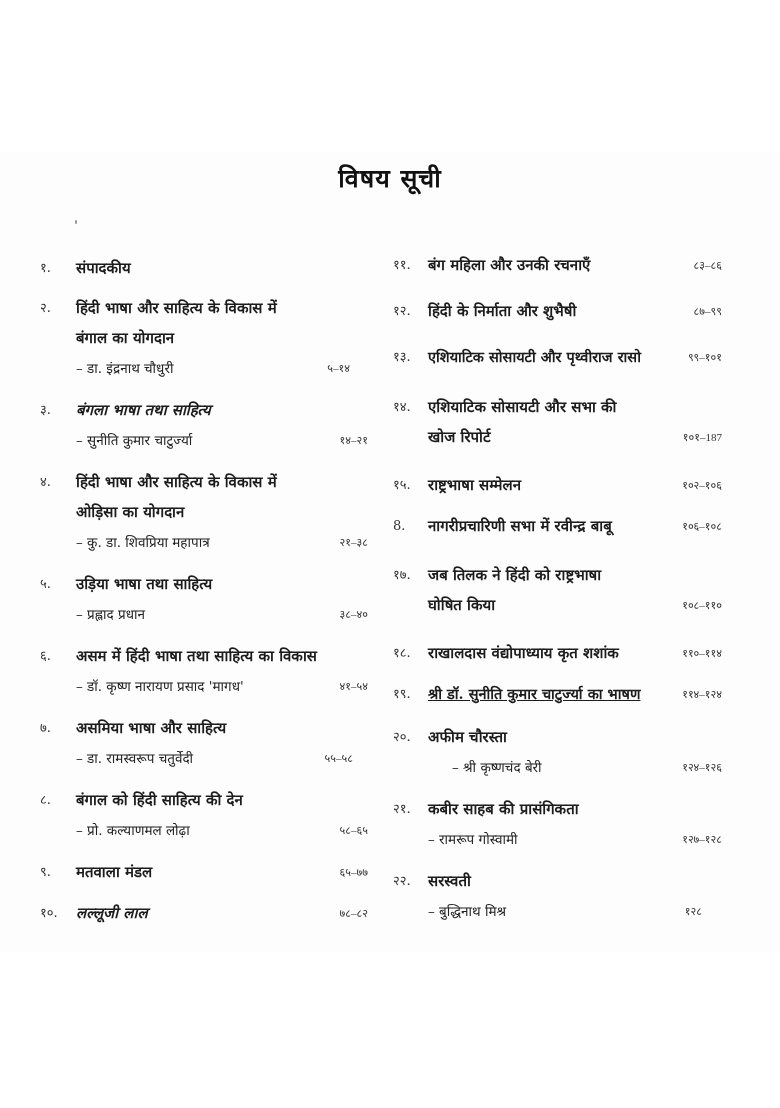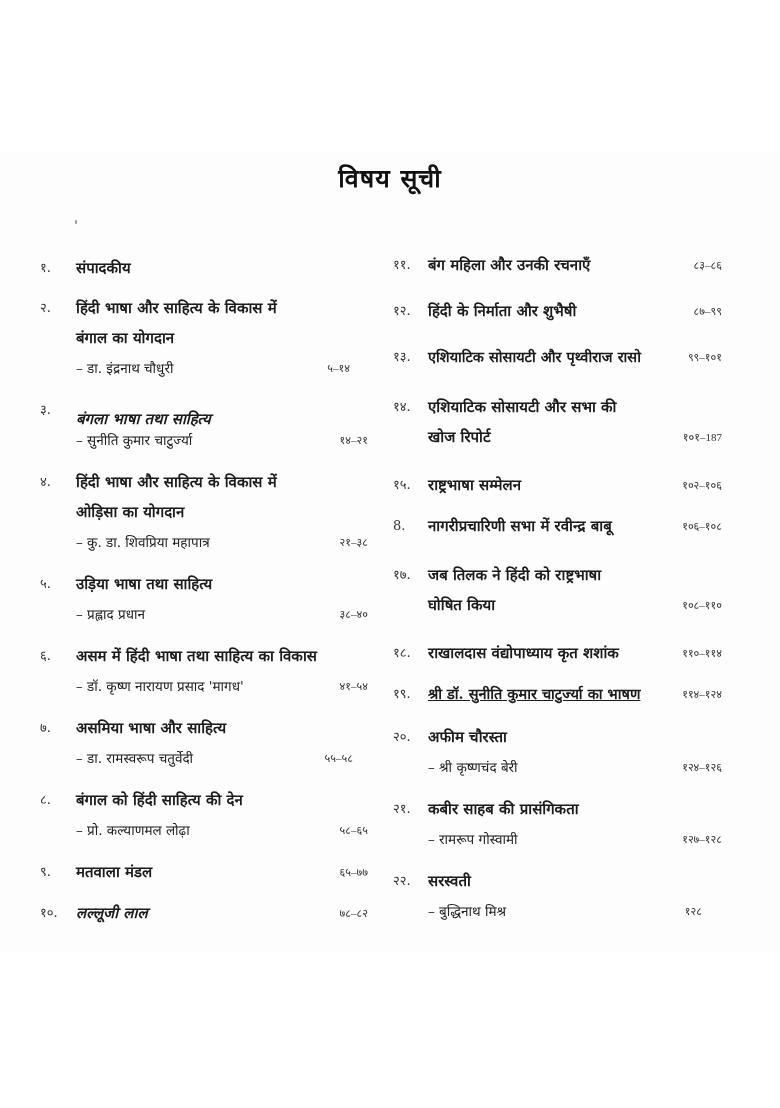--- a/index.html
+++ b/index.html
@@ -53,21 +53,21 @@
   <div class="entry">
     <span class="num" style="left:40px; top:296px;">२.</span>
     <span class="line title-text" style="left:76px; top:296px;">हिंदी भाषा और साहित्य के विकास में</span>
     <span class="line title-text" style="left:76px; top:326px;">बंगाल का योगदान</span>
     <span class="line author" style="left:76px; top:356px;">– डा. इंद्रनाथ चौधुरी</span>
     <span class="pages" style="left:260px; top:356px;">५–१४</span>
   </div>
 
   <div class="entry">
     <span class="num" style="left:40px; top:398px;">३.</span>
-    <span class="line title-text italic" style="left:76px; top:407px;">बंगला भाषा तथा साहित्य</span>
+    <span class="line title-text italic" style="left:76px; top:398px;">बंगला भाषा तथा साहित्य</span>
     <span class="line author" style="left:76px; top:428px;">– सुनीति कुमार चाटुर्ज्या</span>
     <span class="pages" style="left:278px; top:428px;">१४–२१</span>
   </div>
 
   <div class="entry">
     <span class="num" style="left:40px; top:470px;">४.</span>
     <span class="line title-text" style="left:76px; top:470px;">हिंदी भाषा और साहित्य के विकास में</span>
     <span class="line title-text" style="left:76px; top:500px;">ओड़िसा का योगदान</span>
     <span class="line author" style="left:76px; top:530px;">– कु. डा. शिवप्रिया महापात्र</span>
     <span class="pages" style="left:278px; top:530px;">२१–३८</span>
@@ -168,21 +168,21 @@
 
   <div class="entry">
     <span class="num" style="left:393px; top:682px;">१९.</span>
     <span class="line title-text" style="left:428px; top:682px; font-size:14.5px;text-decoration:underline;">श्री डॉ. सुनीति कुमार चाटुर्ज्या का भाषण</span>
     <span class="pages" style="left:632px; top:682px;">११४–१२४</span>
   </div>
 
   <div class="entry">
     <span class="num" style="left:393px; top:725px;">२०.</span>
     <span class="line title-text" style="left:428px; top:725px;">अफीम चौरस्ता</span>
-    <span class="line author" style="left:428px; top:755px;">– श्री कृष्णचंद बेरी</span>
+    <span class="line author" style="left:452px; top:755px;">– श्री कृष्णचंद बेरी</span>
     <span class="pages" style="left:632px; top:755px;">१२४–१२६</span>
   </div>
 
   <div class="entry">
     <span class="num" style="left:393px; top:797px;">२१.</span>
     <span class="line title-text" style="left:428px; top:797px;">कबीर साहब की प्रासंगिकता</span>
     <span class="line author" style="left:428px; top:827px;">– रामरूप गोस्वामी</span>
     <span class="pages" style="left:632px; top:827px;">१२७–१२८</span>
   </div>
 

